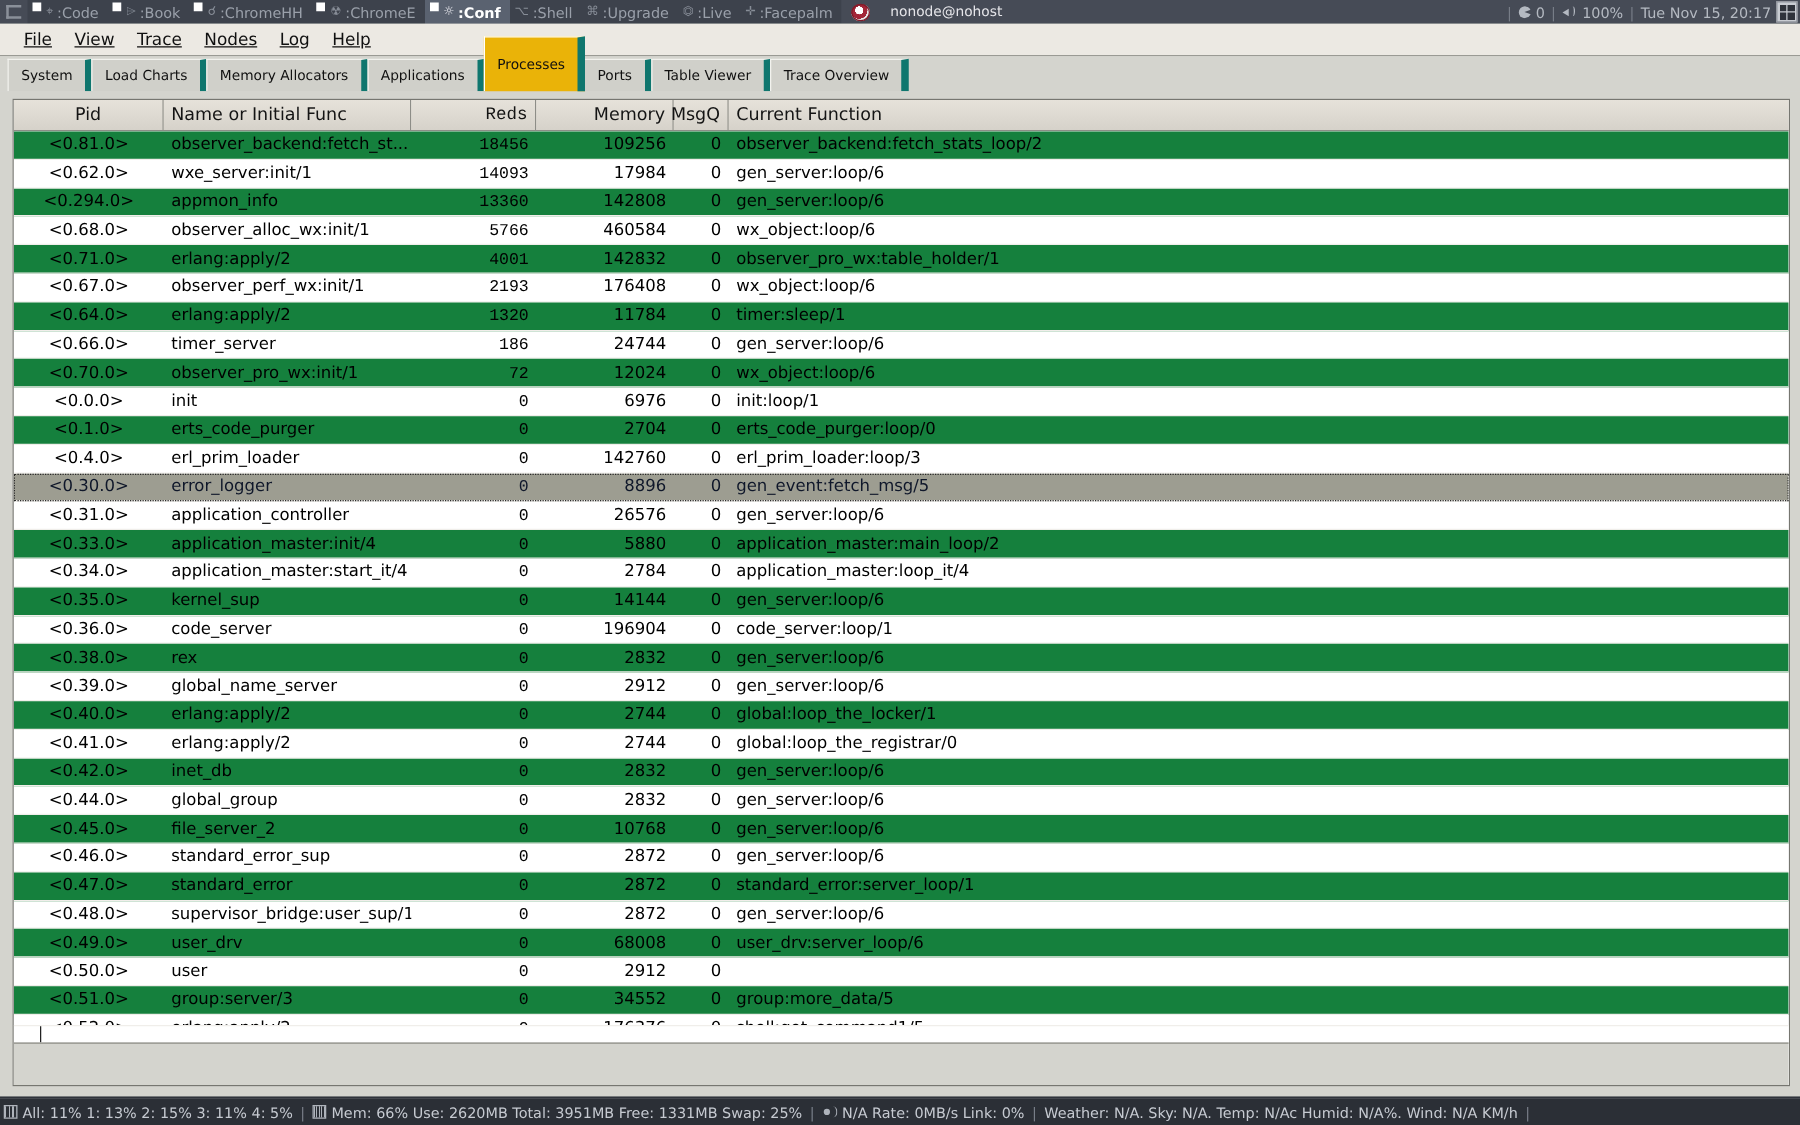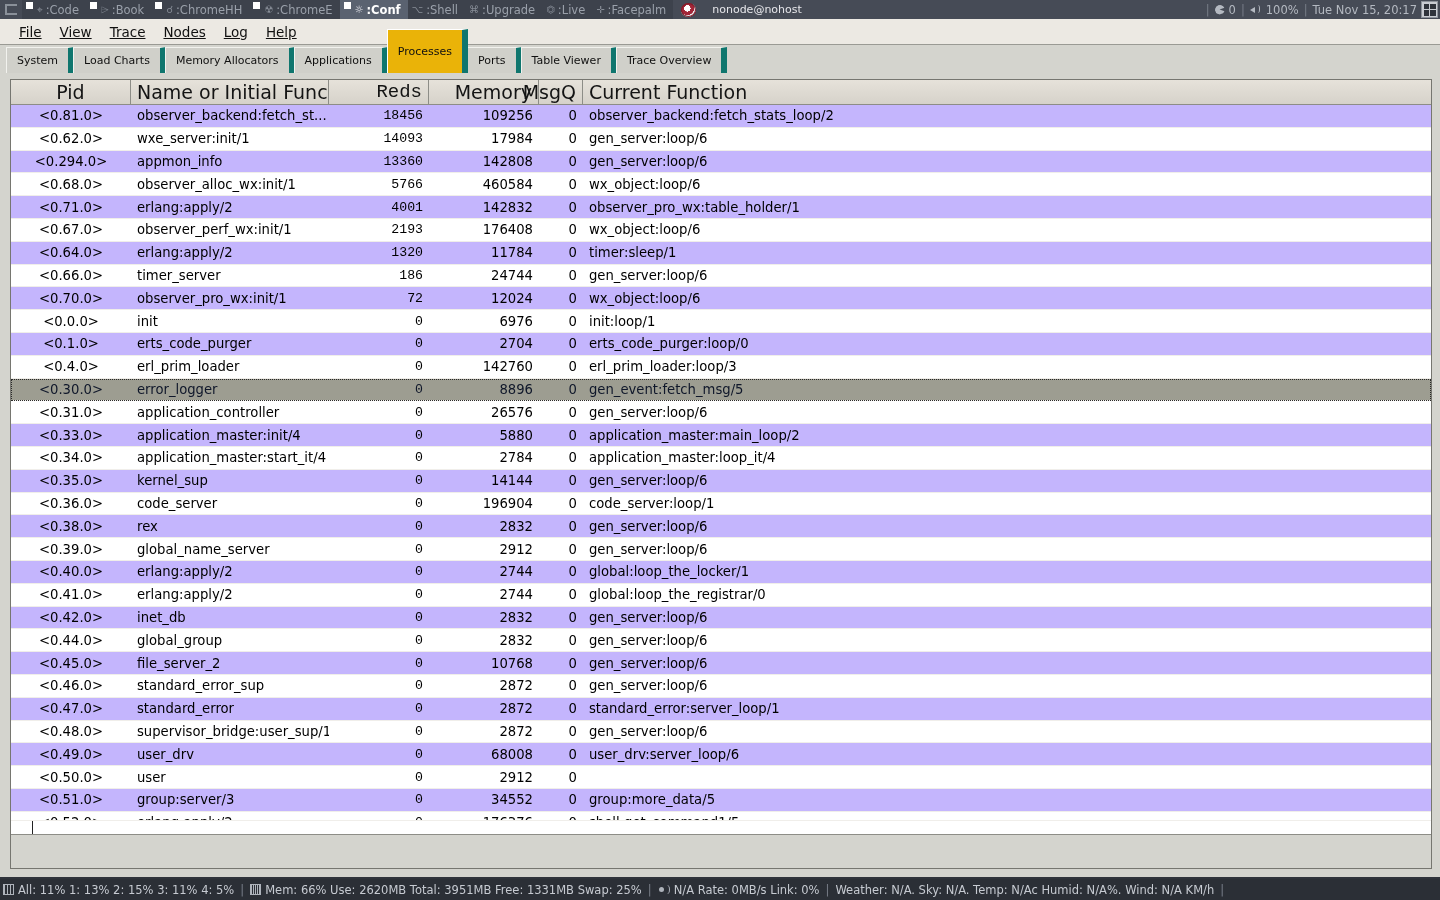--- a/index.html
+++ b/index.html
@@ -151,41 +151,41 @@
     display: flex; flex-direction: column;
     overflow: hidden;
     position: relative;
   }
   #hdr {
     display: flex; height: 25px; flex: 0 0 auto;
     background: #dedad2;
     border-bottom: 1px solid #8d8d87;
   }
   .hcell {
-    font-size: 19px; color: #141414;
+    font-size: 14px; color: #141414;
     display: flex; align-items: center;
     border-right: 1px solid #8d8d87;
     background: linear-gradient(#e6e2da, #d6d2ca);
     padding: 12px 6px;
     white-space: nowrap;
     cursor: default;
   }
   .hcell.c-center { justify-content: center; }
   .hcell.c-right { justify-content: flex-end; }
   .hcell.c-left { justify-content: flex-start; }
   .hcell.last { border-right: none; flex: 1 1 auto; }
 
   #rows { flex: 1 1 auto; overflow: hidden; background: #ffffff; }
   .row {
     display: flex; height: 22.8px; align-items: center;
     font-size: 13.2px; color: #000000;
     border-bottom: 1px solid #f0eeea;
     cursor: default;
   }
-  .row.alt { background: #c4b5fd; }
+  .row.alt { background: #15803d; }
   .row.sel {
     background: #9d9d91; color: #0f172a;
     outline: 1px dotted #2a2a2a; outline-offset: -1px;
   }
   .cell { padding: 0 6px; white-space: nowrap; overflow: hidden; }
   .c-right { text-align: right; }
   .c-center { text-align: center; }
   .c-left { text-align: left; }
 
   

